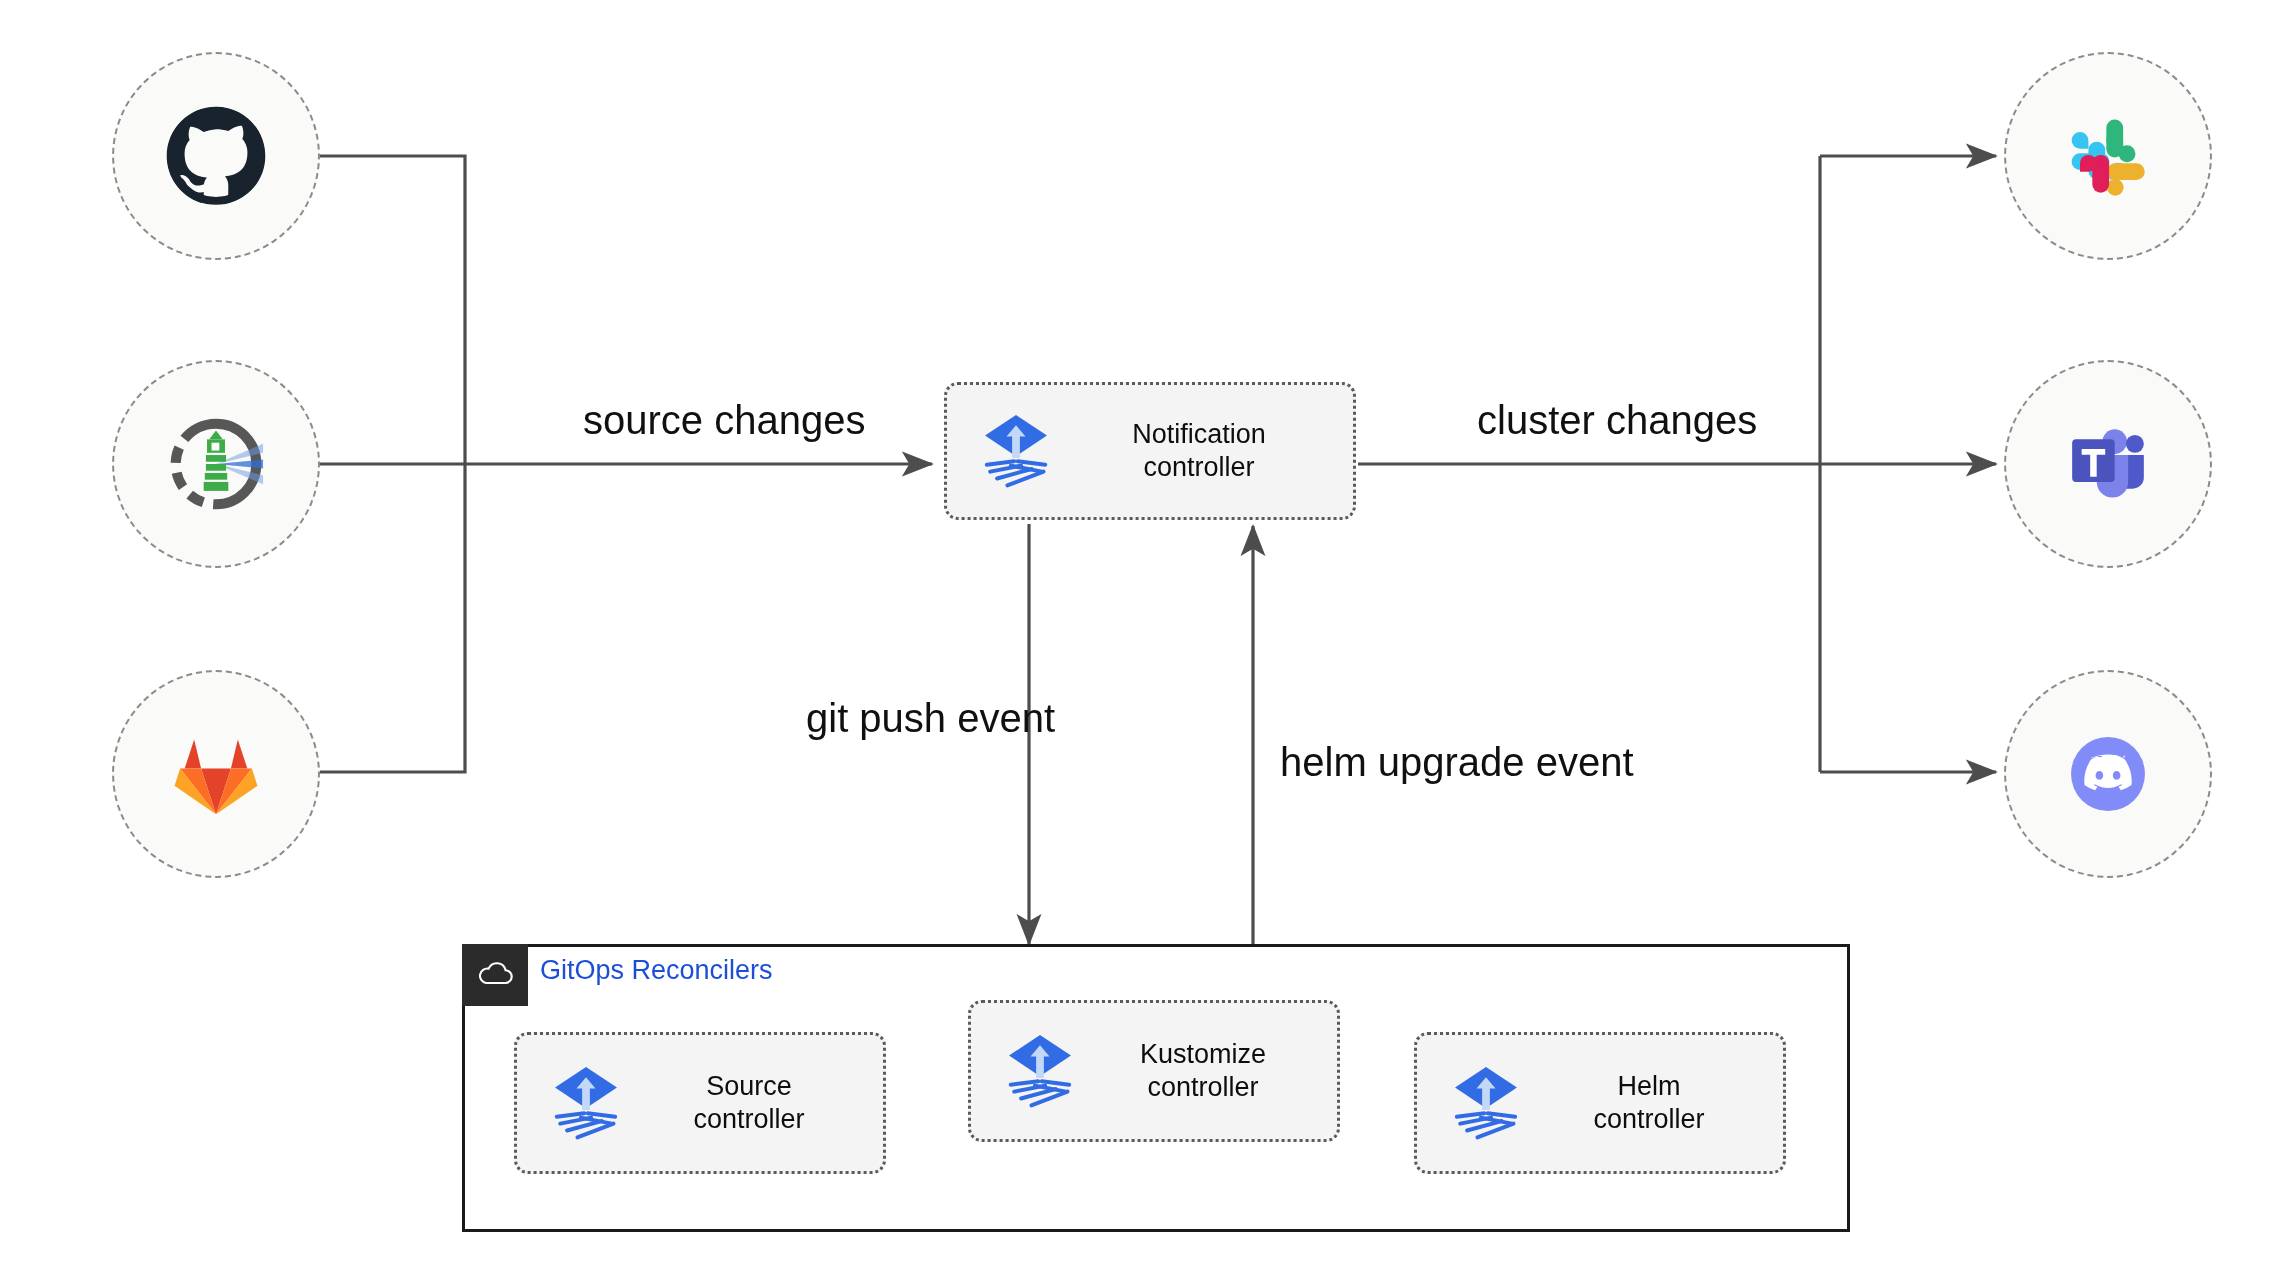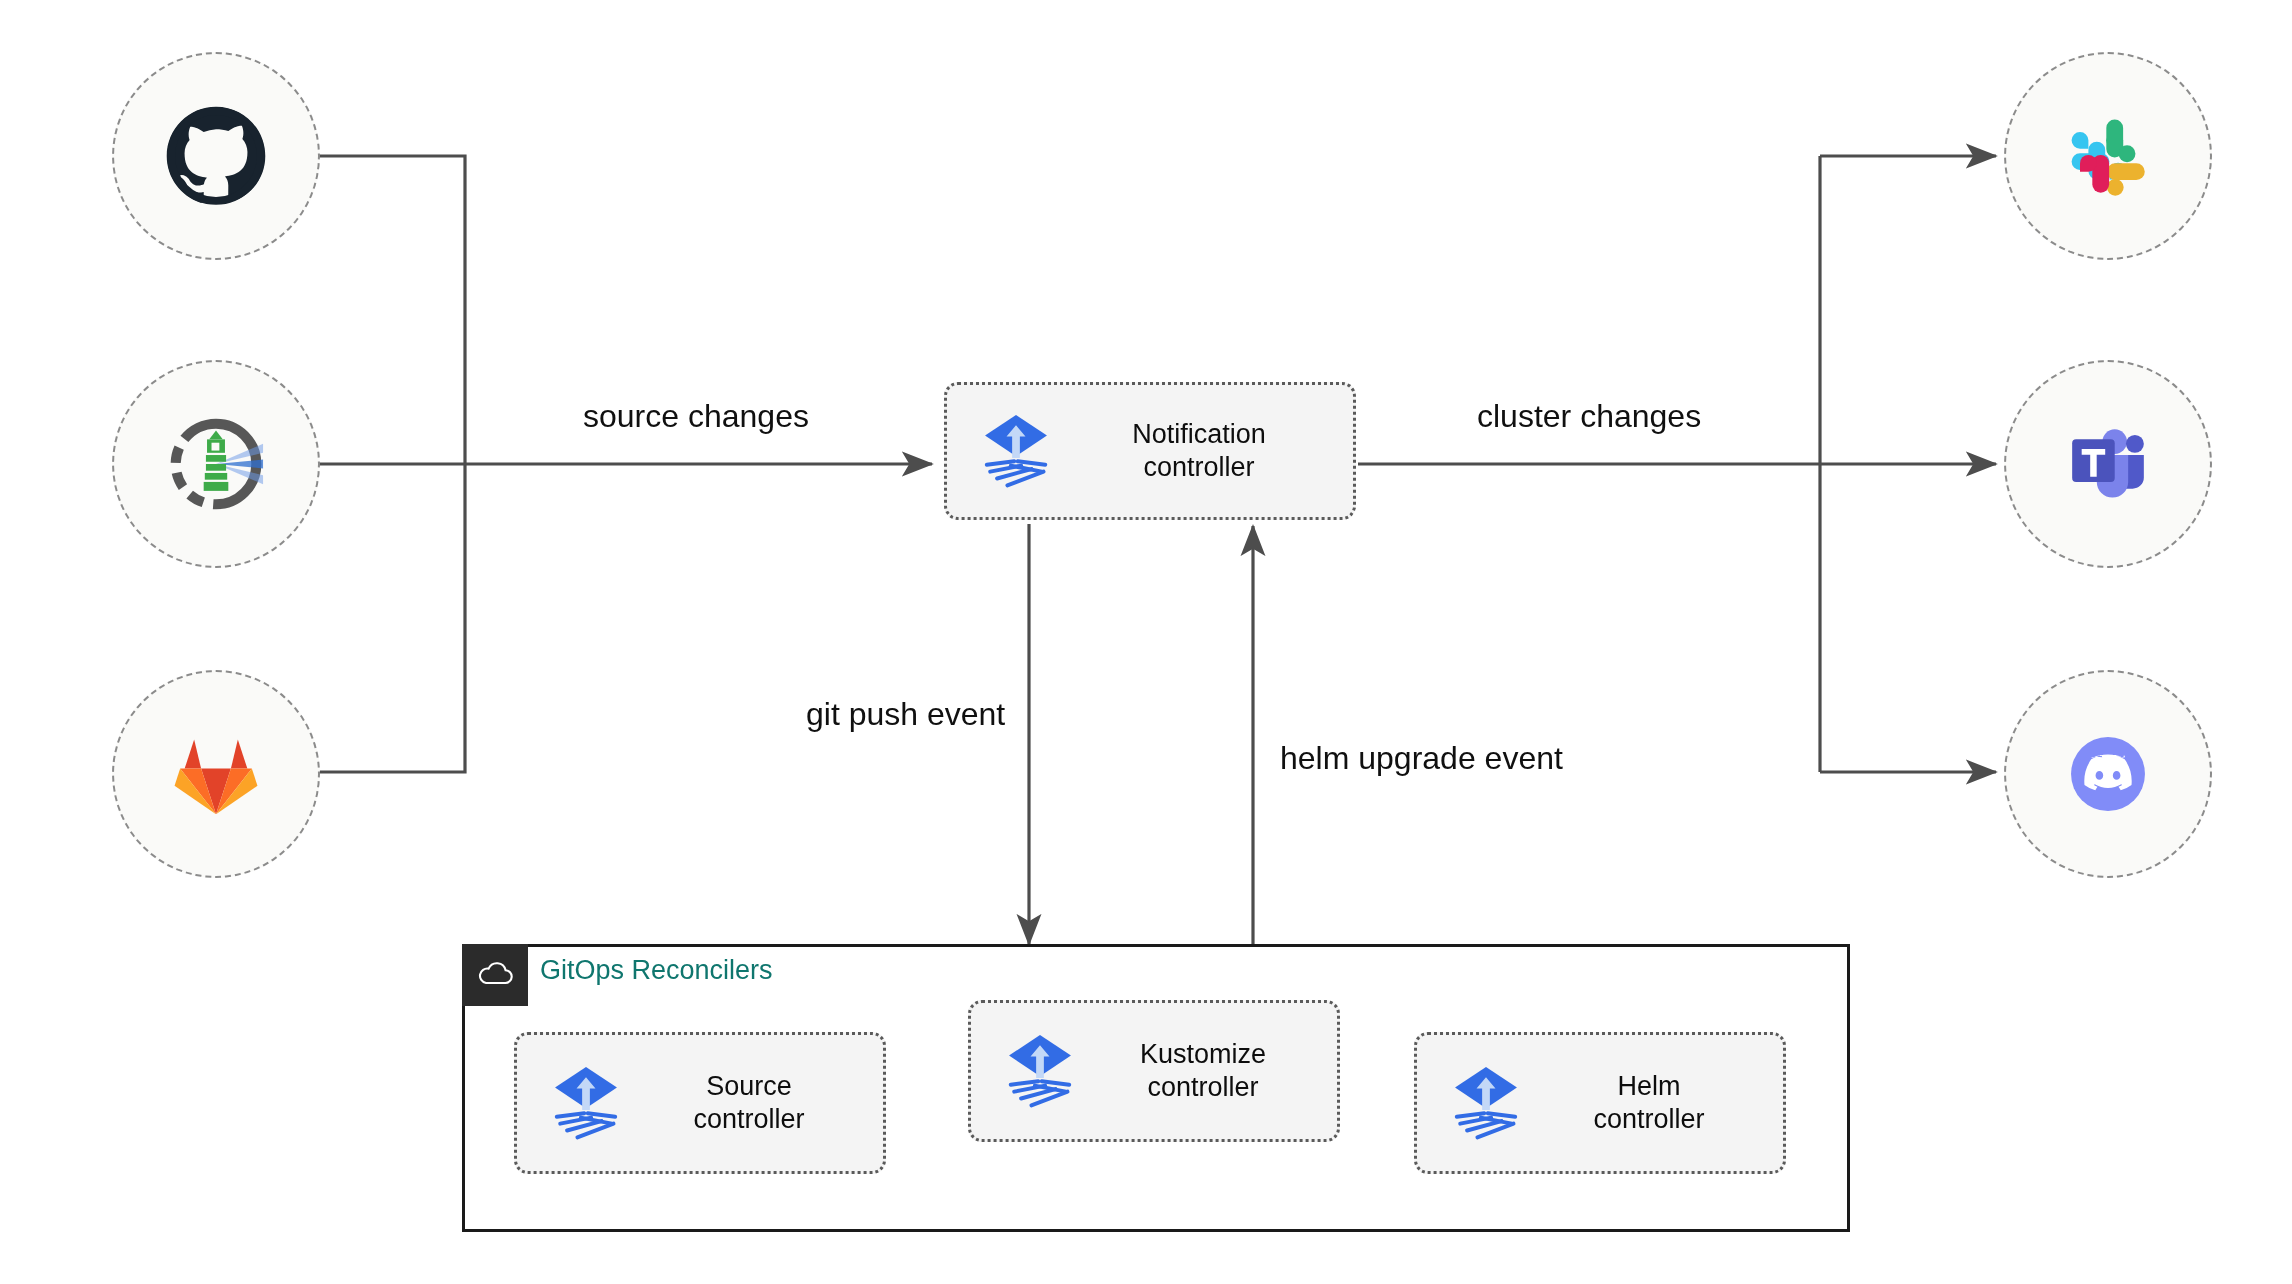--- a/index.html
+++ b/index.html
@@ -92,27 +92,27 @@
     background: #2b2b2b;
     display: flex;
     align-items: center;
     justify-content: center;
   }
   #reconcilers-title {
     position: absolute;
     left: 540px;
     top: 955px;
     font-size: 27px;
-    color: #0f766e;
+    color: #1d4ed8;
   }
 
   
   .edge-label {
     position: absolute;
-    font-size: 32px;
+    font-size: 40px;
     color: #101010;
     white-space: nowrap;
   }
 </style>
 </head>
 <body>
 
 <div id="stage">
 
   <svg id="wires" viewBox="0 0 2292 1284" xmlns="http://www.w3.org/2000/svg">

